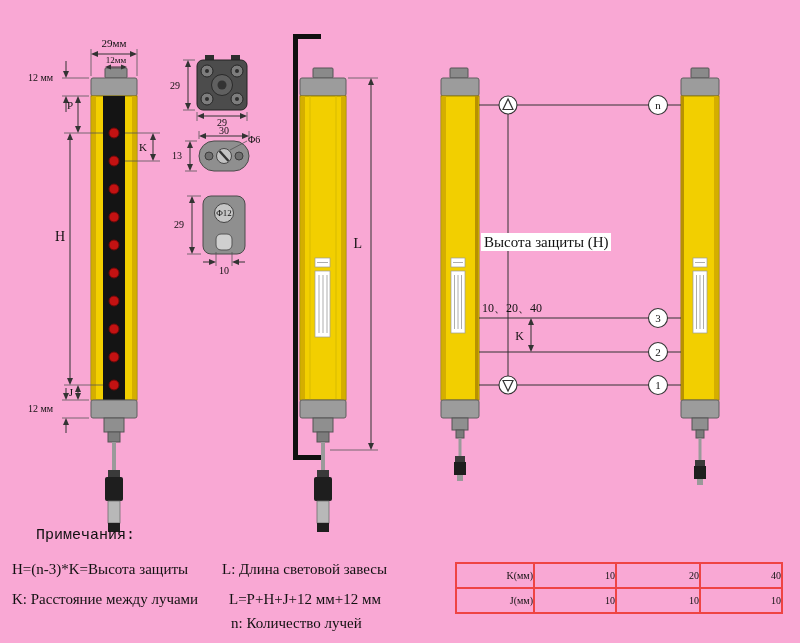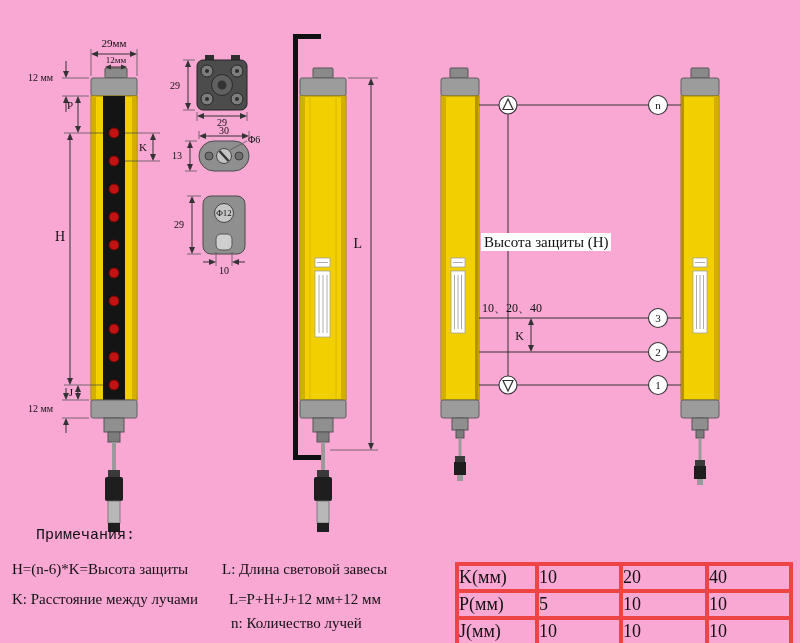--- a/index.html
+++ b/index.html
@@ -34,22 +34,22 @@
   .sticker{fill:#ffffff;stroke:#9a9a9a;stroke-width:0.7;}
   .stline{stroke:#8a8a8a;stroke-width:0.7;}
   .bracket-dk{fill:#4c4c4c;stroke:#222;stroke-width:1;}
   .bracket-md{fill:#8f8f8f;stroke:#4a4a4a;stroke-width:1;}
   .hole{fill:#c6c6c6;stroke:#444;stroke-width:1;}
   .wall{fill:#101010;stroke:none;}
   .sym{fill:#fff;stroke:#333;stroke-width:1.1;}
   .symtri{fill:none;stroke:#333;stroke-width:1.2;}
   .note{position:absolute;font-size:15px;white-space:nowrap;}
   #spec-table{position:absolute;left:455px;top:562px;border-collapse:collapse;}
-  #spec-table td{border:4px solid #ef4444;height:23px;text-align:left;
-                 font-family:"Liberation Serif",serif;font-size:18px;padding:0;}
+  #spec-table td{border:2px solid #ef4444;height:23px;text-align:right;
+                 font-family:"Liberation Serif",serif;font-size:10px;padding:0;}
   #spec-table td.c0{width:76px;} #spec-table td.c1{width:80px;}
   #spec-table td.c2{width:82px;} #spec-table td.c3{width:80px;}
 </style>
 </head>
 <body>
 
 <div id="canvas">
 <svg width="800" height="643" viewBox="0 0 800 643">
 
   <g>
@@ -329,39 +329,33 @@
       <text x="658" y="322" class="t-dim-l mid">3</text>
       <circle cx="658" cy="352" r="9.5" class="sym"></circle>
       <text x="658" y="356" class="t-dim-l mid">2</text>
       <circle cx="658" cy="385" r="9.5" class="sym"></circle>
       <text x="658" y="389" class="t-dim-l mid">1</text>
     </g>
   </g>
 </svg>
 
 <div class="note" style="left:36px;top:527px;font-family:Liberation Mono, monospace;">Примечания:</div>
-<div class="note" style="left:12px;top:561px;">H=(n-6)*K=Высота защиты</div>
+<div class="note" style="left:12px;top:561px;">H=(n-3)*K=Высота защиты</div>
 <div class="note" style="left:222px;top:561px;">L: Длина световой завесы</div>
 <div class="note" style="left:12px;top:591px;">K: Расстояние между лучами</div>
 <div class="note" style="left:229px;top:591px;">L=P+H+J+12 мм+12 мм</div>
 <div class="note" style="left:231px;top:615px;">n: Количество лучей</div>
 
 <table id="spec-table">
   <tbody>
     <tr>
       <td class="c0">K(мм)</td>
       <td class="c1">10</td>
       <td class="c2">20</td>
       <td class="c3">40</td>
-    </tr>
-    <tr>
-      <td class="c0">P(мм)</td>
-      <td class="c1">5</td>
-      <td class="c2">10</td>
-      <td class="c3">10</td>
     </tr>
     <tr>
       <td class="c0">J(мм)</td>
       <td class="c1">10</td>
       <td class="c2">10</td>
       <td class="c3">10</td>
     </tr>
   </tbody>
 </table>
 </div>

